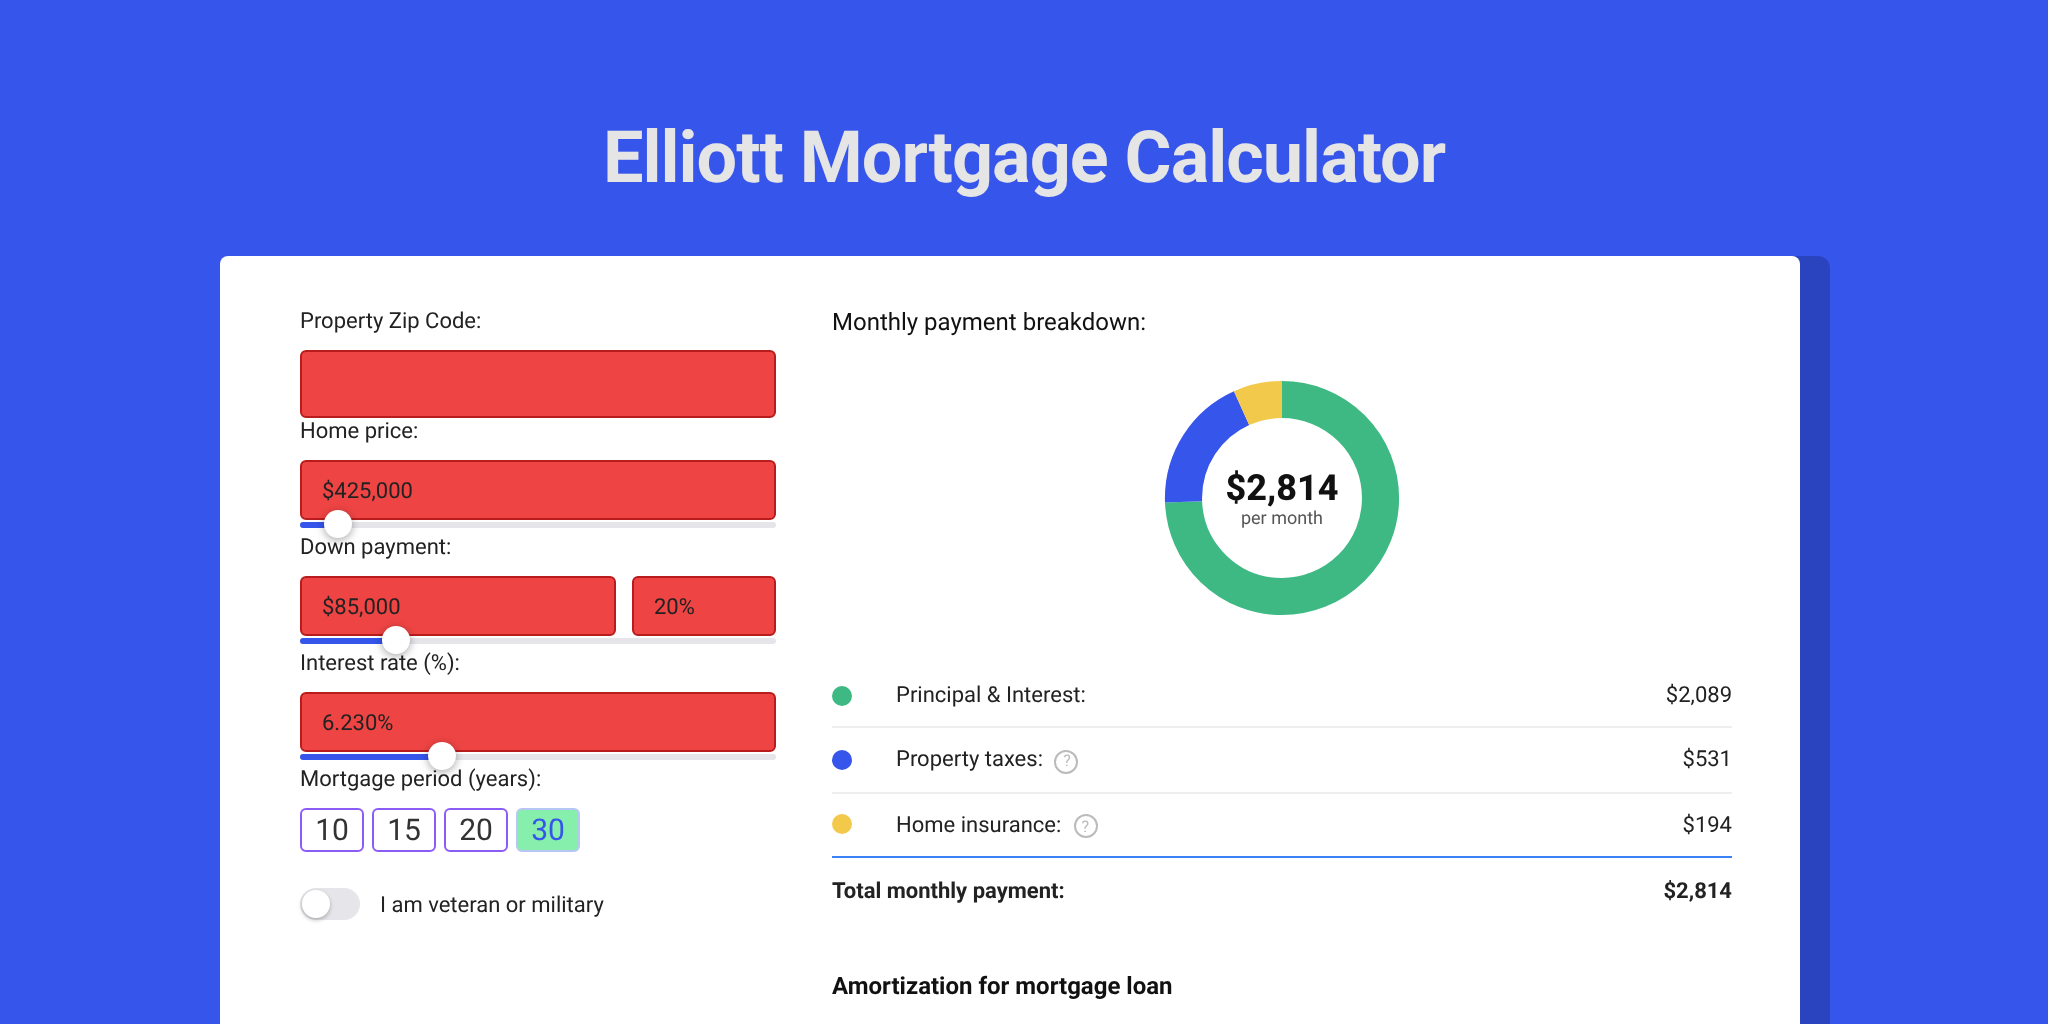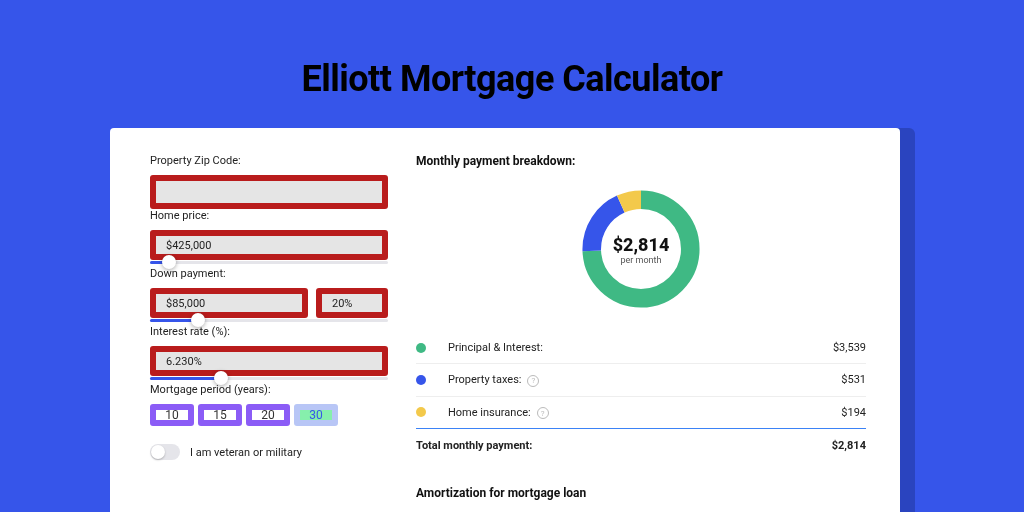--- a/index.html
+++ b/index.html
@@ -1,41 +1,41 @@
 <!DOCTYPE html>
 <html><head>
 <meta charset="utf-8">
 <style>
   * { box-sizing: border-box; margin: 0; padding: 0; font-family: -apple-system, BlinkMacSystemFont, "Segoe UI", Roboto, Helvetica, Arial, sans-serif; }
   body { background: #3655ea; width: 1024px; height: 512px; overflow: hidden; }
   .outer { width: 1024px; height: 512px; position: relative; }
-  .title { color: #000000; text-align: center; font-size: 36px; font-weight: 700; padding-top: 58px; letter-spacing: -0.5px; }
+  .title { color: #e5e5e5; text-align: center; font-size: 36px; font-weight: 700; padding-top: 58px; letter-spacing: -0.5px; }
   .card-shadow { position: absolute; top: 128px; left: 125px; width: 790px; height: 512px; background: #2a44bf; border-radius: 6px; }
   .card { position: absolute; top: 128px; left: 110px; width: 790px; background: #fff; border-radius: 4px; padding: 26px 34px 0 40px; display: flex; gap: 28px; height: 520px; }
   .left { width: 238px; flex-shrink: 0; }
   .right { flex: 1; }
   .field { margin-bottom: 0; }
   .label { font-size: 11px; color: #222; margin-bottom: 8px; display: block; }
-  .input { width: 100%; height: 30px; border: 6px solid #b91c1c; border-radius: 3px; padding: 0 10px; font-size: 11px; color: #222; background: #e5e5e5; }
+  .input { width: 100%; height: 30px; border: 1px solid #b91c1c; border-radius: 3px; padding: 0 10px; font-size: 11px; color: #222; background: #ef4444; }
   .input-tall { height: 34px; }
   .slider-wrap { position: relative; height: 8px; margin-top: -1px; }
   .slider-track { position: absolute; top: 2px; left: 0; right: 0; height: 3px; background: #e5e5ea; border-radius: 2px; }
   .slider-fill { position: absolute; top: 2px; left: 0; height: 3px; background: #3655ea; border-radius: 2px; }
   .slider-thumb { position: absolute; top: -4px; width: 14px; height: 14px; background: #fff; border-radius: 50%; box-shadow: 0 1px 4px rgba(0,0,0,0.35); margin-left: -7px; }
   .row2 { display: flex; gap: 8px; }
   .row2 .input:first-child { flex: 1; }
   .row2 .input:last-child { width: 72px; }
   .periods { display: flex; gap: 4px; }
-  .period-btn { width: 44px; height: 22px; border: 6px solid #8b5cf6; border-radius: 3px; background: #fff; font-size: 12px; color: #333; display: flex; align-items: center; justify-content: center; cursor: pointer; }
+  .period-btn { width: 32px; height: 22px; border: 1px solid #8b5cf6; border-radius: 3px; background: #fff; font-size: 15px; color: #333; display: flex; align-items: center; justify-content: center; cursor: pointer; }
   .period-btn.active { background: #86efac; border-color: #b8c6f6; color: #3655ea; font-weight: 400; }
   .toggle-row { display: flex; align-items: center; gap: 10px; margin-top: 18px; }
   .toggle { width: 30px; height: 16px; background: #e5e5ea; border-radius: 10px; position: relative; }
   .toggle-knob { position: absolute; left: 1px; top: 1px; width: 14px; height: 14px; background: #fff; border-radius: 50%; box-shadow: 0 1px 2px rgba(0,0,0,0.25); }
   .toggle-label { font-size: 11px; color: #222; }
-  .section-title { font-size: 12px; font-weight: 700; color: #111; margin-bottom: 16px; }
+  .section-title { font-size: 12px; font-weight: 400; color: #111; margin-bottom: 16px; }
   .donut-wrap { display: flex; justify-content: center; margin-bottom: 18px; }
   .donut { position: relative; width: 130px; height: 130px; }
   .donut svg { width: 130px; height: 130px; transform: rotate(-90deg); }
   .donut-center { position: absolute; inset: 0; display: flex; flex-direction: column; align-items: center; justify-content: center; }
   .donut-amount { font-size: 18px; font-weight: 800; color: #111; }
   .donut-sub { font-size: 9px; color: #555; }
   .legend { }
   .legend-row { display: flex; align-items: center; padding: 9px 0; border-bottom: 1px solid #eee; font-size: 11px; gap: 12px; }
   .legend-row:last-of-type { border-bottom: 1px solid #3b82f6; }
   .dot { width: 10px; height: 10px; border-radius: 50%; margin-right: 10px; flex-shrink: 0; }
@@ -133,21 +133,21 @@
             <div class="donut-amount">$2,814</div>
             <div class="donut-sub">per month</div>
           </div>
         </div>
       </div>
 
       <div class="legend" id="legend">
           <div class="legend-row">
             <span class="dot green"></span>
             <span class="legend-label">Principal &amp; Interest:</span>
-            <span class="legend-val">$3,539</span>
+            <span class="legend-val">$2,089</span>
           </div>
           <div class="legend-row">
             <span class="dot blue"></span>
             <span class="legend-label">Property taxes:<span class="info-icon">?</span></span>
             <span class="legend-val">$531</span>
           </div>
           <div class="legend-row">
             <span class="dot yellow"></span>
             <span class="legend-label">Home insurance:<span class="info-icon">?</span></span>
             <span class="legend-val">$194</span>

